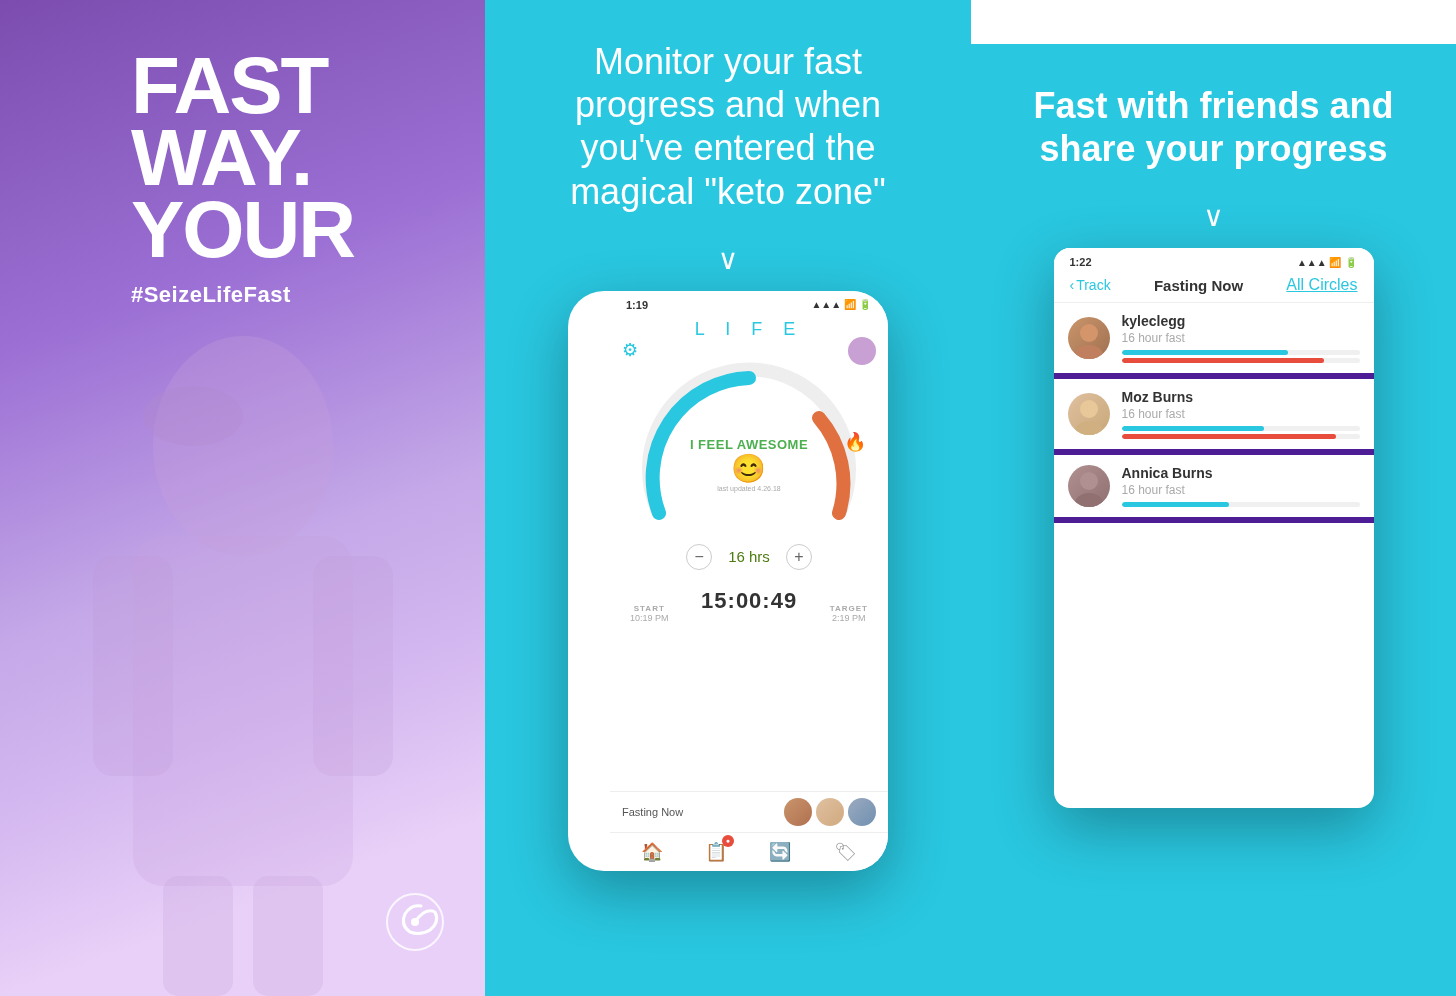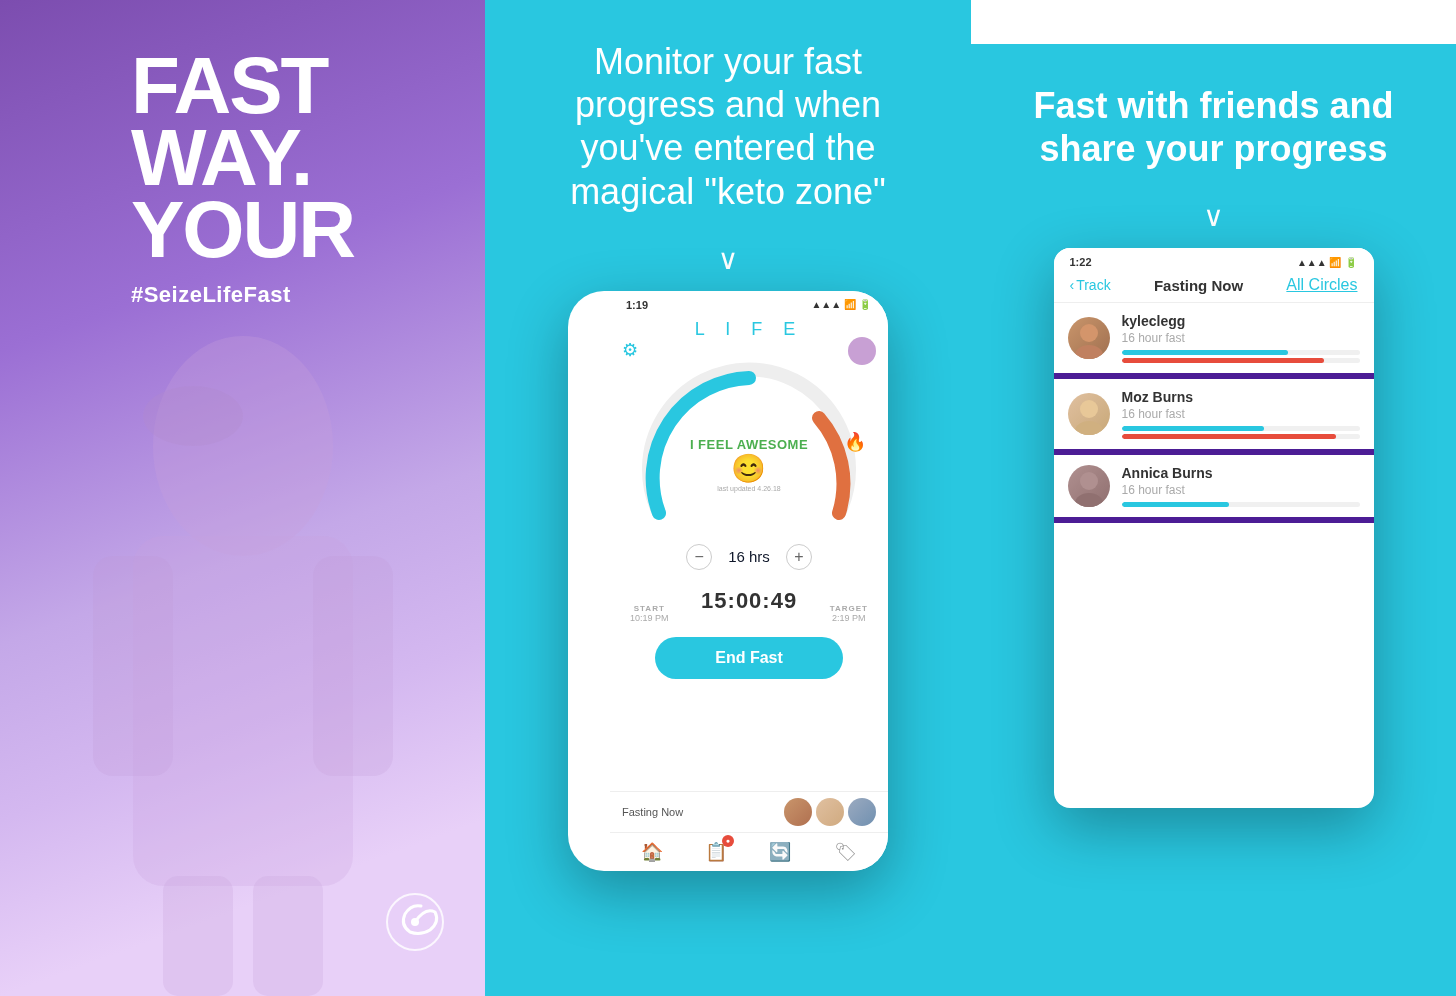--- a/index.html
+++ b/index.html
@@ -201,21 +201,21 @@
       border: 1.5px solid #ccc;
       display: flex;
       align-items: center;
       justify-content: center;
       color: #666;
       font-size: 16px;
       background: white;
     }
     .hrs-value {
       font-size: 15px;
-      color: #0f172a;
+      color: #4d7c0f;
       font-weight: 500;
     }
     .time-row {
       display: flex;
       align-items: center;
       justify-content: space-between;
       width: 100%;
       margin: 4px 0;
     }
     .time-start, .time-target {
@@ -517,21 +517,20 @@
           <div class="time-label">START</div>
           <div class="time-sub">10:19 PM</div>
         </div>
         <div class="time-main">15:00:49</div>
         <div class="time-target">
           <div class="time-label">TARGET</div>
           <div class="time-sub">2:19 PM</div>
         </div>
       </div>
 
-      <button class="end-fast-btn">End Fast</button>
     </div>
 
     <div class="fasting-now-row">
       <span class="fasting-now-label">Fasting Now</span>
       <div class="fasting-avatars">
         <div class="fasting-avatar fav1"></div>
         <div class="fasting-avatar fav2"></div>
         <div class="fasting-avatar fav3"></div>
       </div>
     </div>

